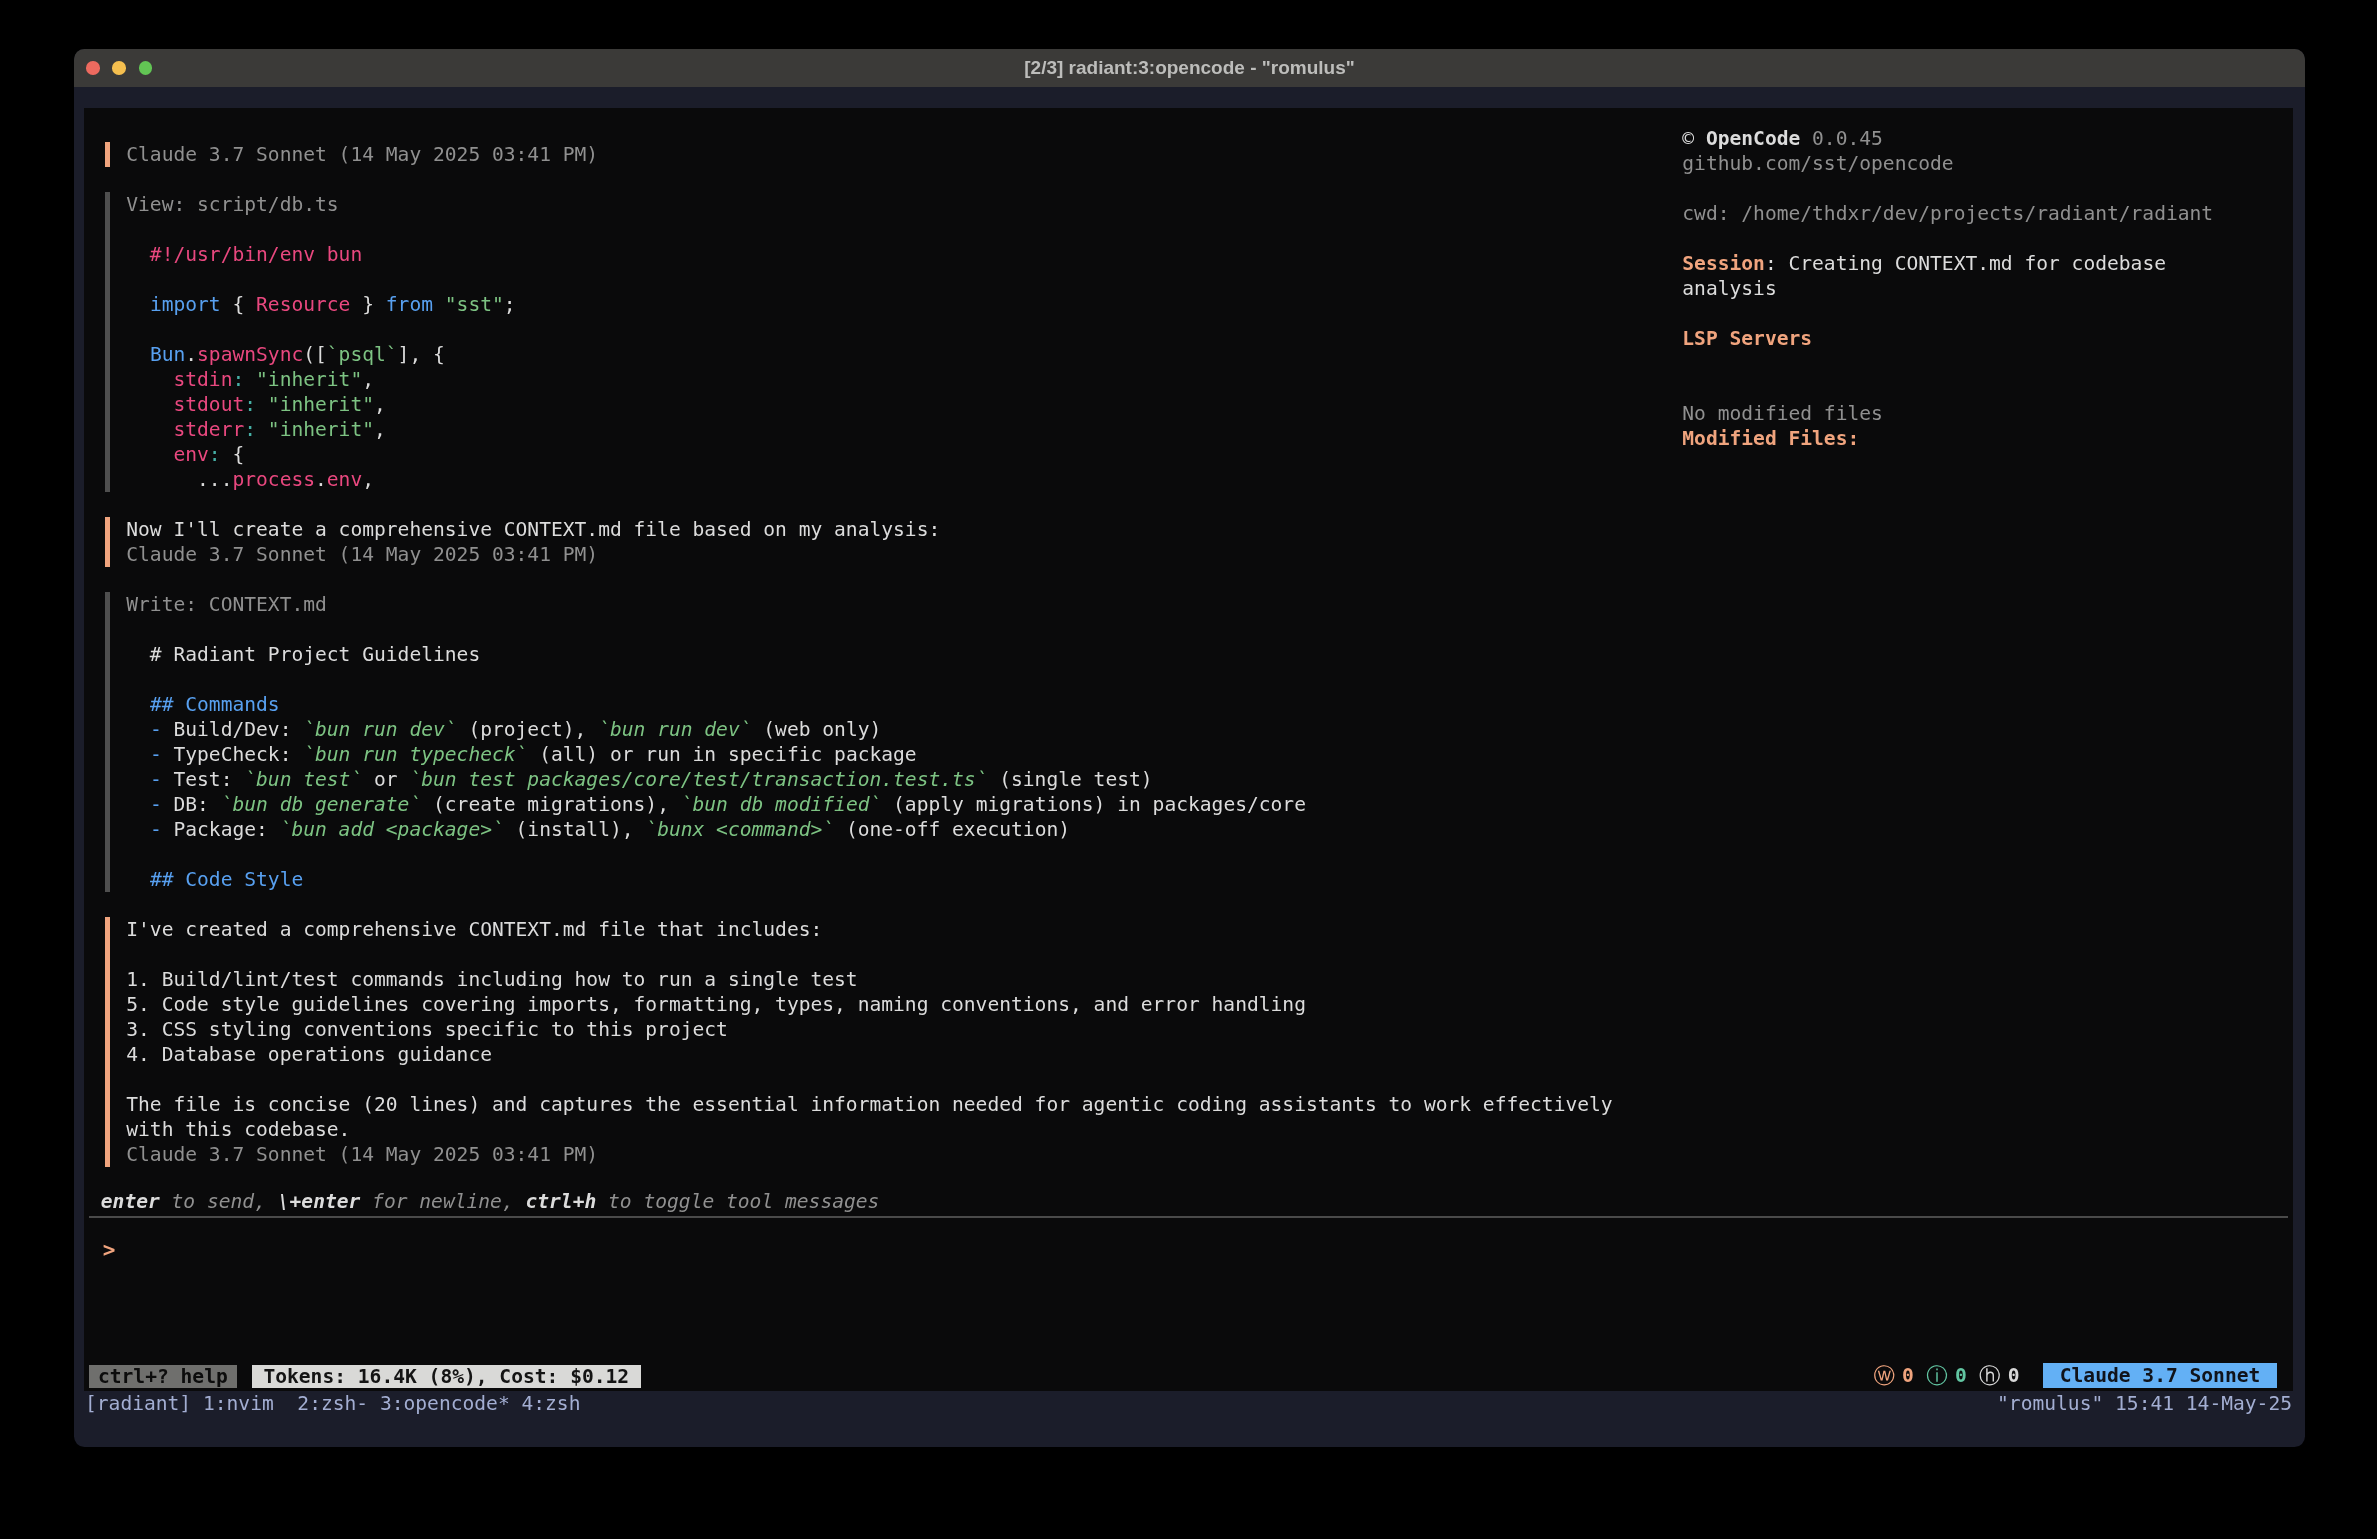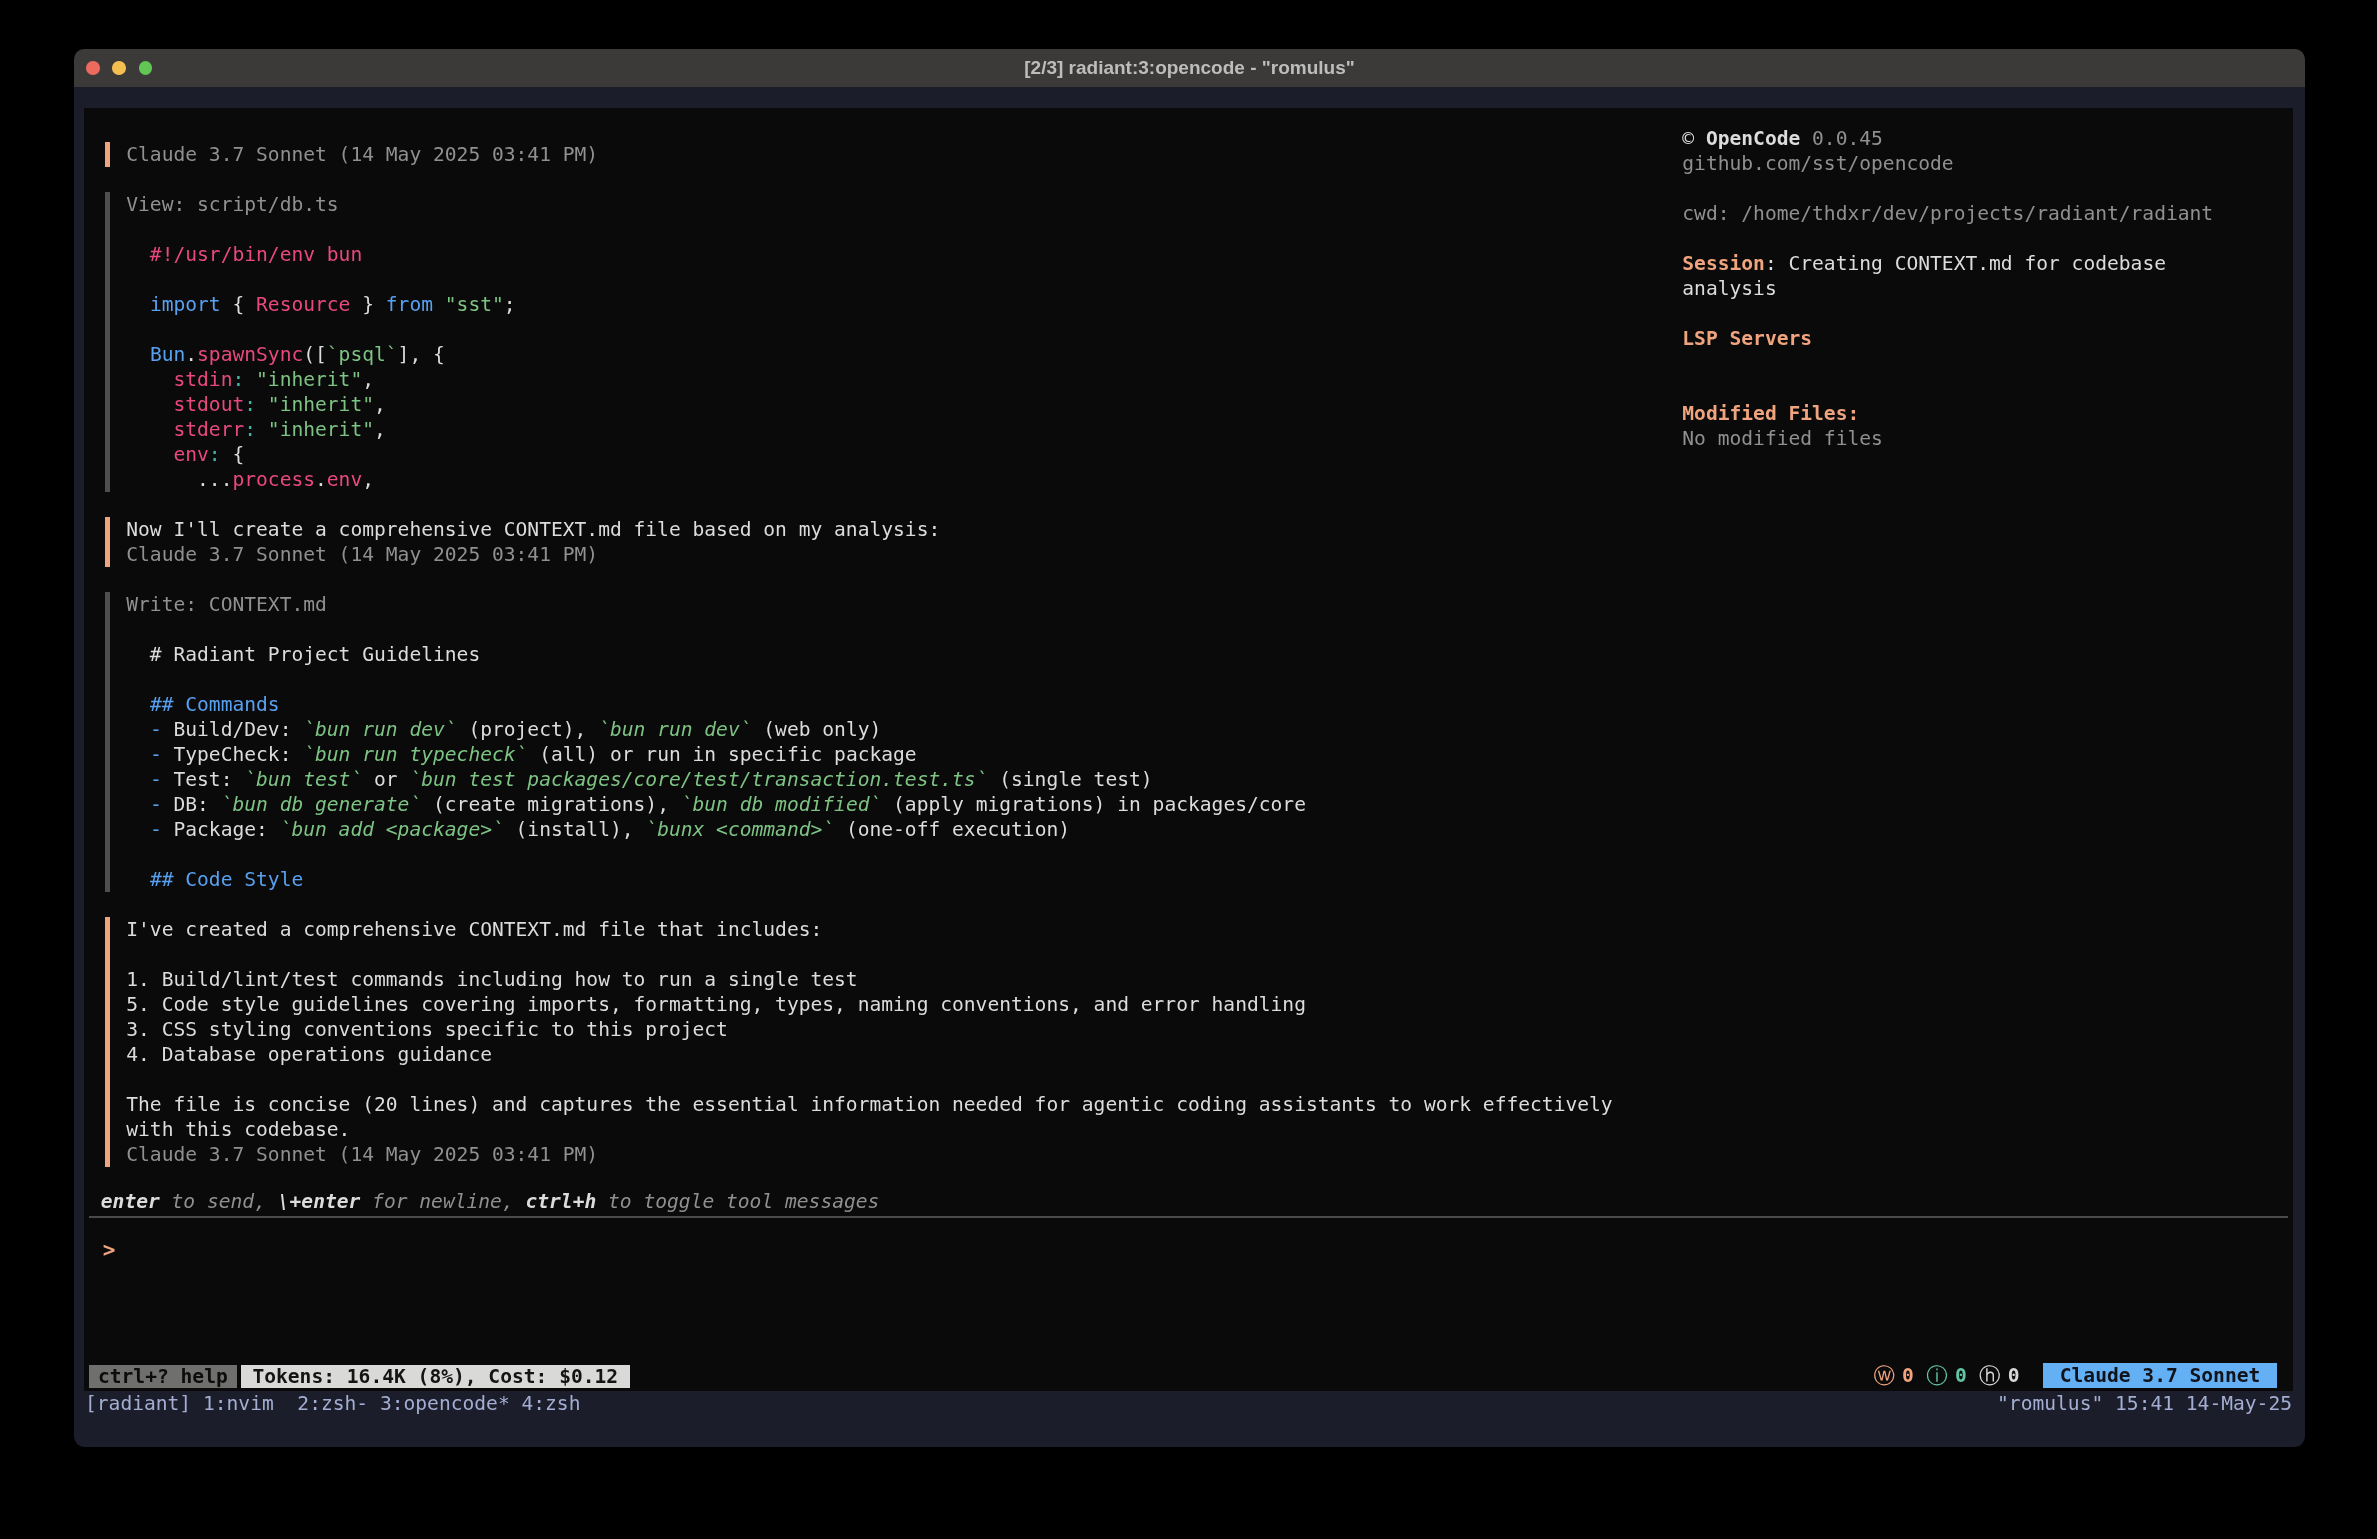--- a/index.html
+++ b/index.html
@@ -63,21 +63,21 @@
   .c-orange{color:var(--c-orange);}
   .b{font-weight:bold;}
   .i{font-style:italic;}
   .hint{position:absolute;left:17px;bottom:177px;height:25px;line-height:25px;white-space:pre;font-style:italic;}
   .rule{position:absolute;left:5.2px;right:5.2px;top:1108px;height:2px;background:#4a4a4a;}
   .prompt{position:absolute;left:19px;top:1130px;height:25px;line-height:25px;
     color:var(--c-orange);font-weight:bold;font-size:21px;}
   .statusbar{position:absolute;left:5.2px;right:16px;bottom:2.6px;height:25px;display:flex;align-items:flex-end;}
   .chip{height:23.5px;line-height:23.5px;font-weight:bold;white-space:pre;}
   .chip-help{background:#6f6f6d;color:#0c0c0c;padding:0 9px;}
-  .chip-tokens{background:#d9d9d7;color:#141414;padding:0 11.7px;margin-left:4px;}
+  .chip-tokens{background:#d9d9d7;color:#141414;padding:0 11.7px;margin-left:15px;}
   .sb-spacer{flex:1;}
   .diag{display:flex;align-items:center;gap:7.2px;margin-right:18px;}
   .diag .glyph{font-size:21.5px;line-height:25px;}
   .diag .count{font-weight:bold;margin-right:5.2px;}
   .d-orange{color:var(--c-orange);}
   .d-teal{color:var(--diag-teal);}
   .d-white{color:#d8d8d8;}
   .badge{background:var(--badge-blue);color:#10131a;font-weight:bold;height:25px;line-height:25px;padding:0 17px;white-space:pre;}
   .tmuxbar{position:absolute;left:11px;right:13px;bottom:31px;height:25px;line-height:25px;
     display:flex;justify-content:space-between;color:var(--tmux-text);font-size:19.6px;white-space:pre;}
@@ -166,22 +166,22 @@
           <div class="line"><span class="seg c-gray">github.com/sst/opencode</span></div>
           <div class="line">&nbsp;</div>
           <div class="line"><span class="seg c-gray">cwd: /home/thdxr/dev/projects/radiant/radiant</span></div>
           <div class="line">&nbsp;</div>
           <div class="line"><span class="seg c-orange b">Session</span><span class="seg c-white">: Creating CONTEXT.md for codebase</span></div>
           <div class="line"><span class="seg c-white">analysis</span></div>
           <div class="line">&nbsp;</div>
           <div class="line"><span class="seg c-orange b">LSP Servers</span></div>
           <div class="line">&nbsp;</div>
           <div class="line">&nbsp;</div>
+          <div class="line"><span class="seg c-gray">No modified files</span></div>
           <div class="line"><span class="seg c-orange b">Modified Files:</span></div>
-          <div class="line"><span class="seg c-gray">No modified files</span></div>
         </div>
     </div>
 
     <div class="hint"><span class="seg c-white b">enter</span><span class="seg c-gray"> to send, </span><span class="seg c-white b">\+enter</span><span class="seg c-gray"> for newline, </span><span class="seg c-white b">ctrl+h</span><span class="seg c-gray"> to toggle tool messages</span></div>
     <div class="rule"></div>
     <div class="prompt">&gt;</div>
 
     <div class="statusbar">
       <span class="chip chip-help">ctrl+? help</span>
       <span class="chip chip-tokens">Tokens: 16.4K (8%), Cost: $0.12</span>

